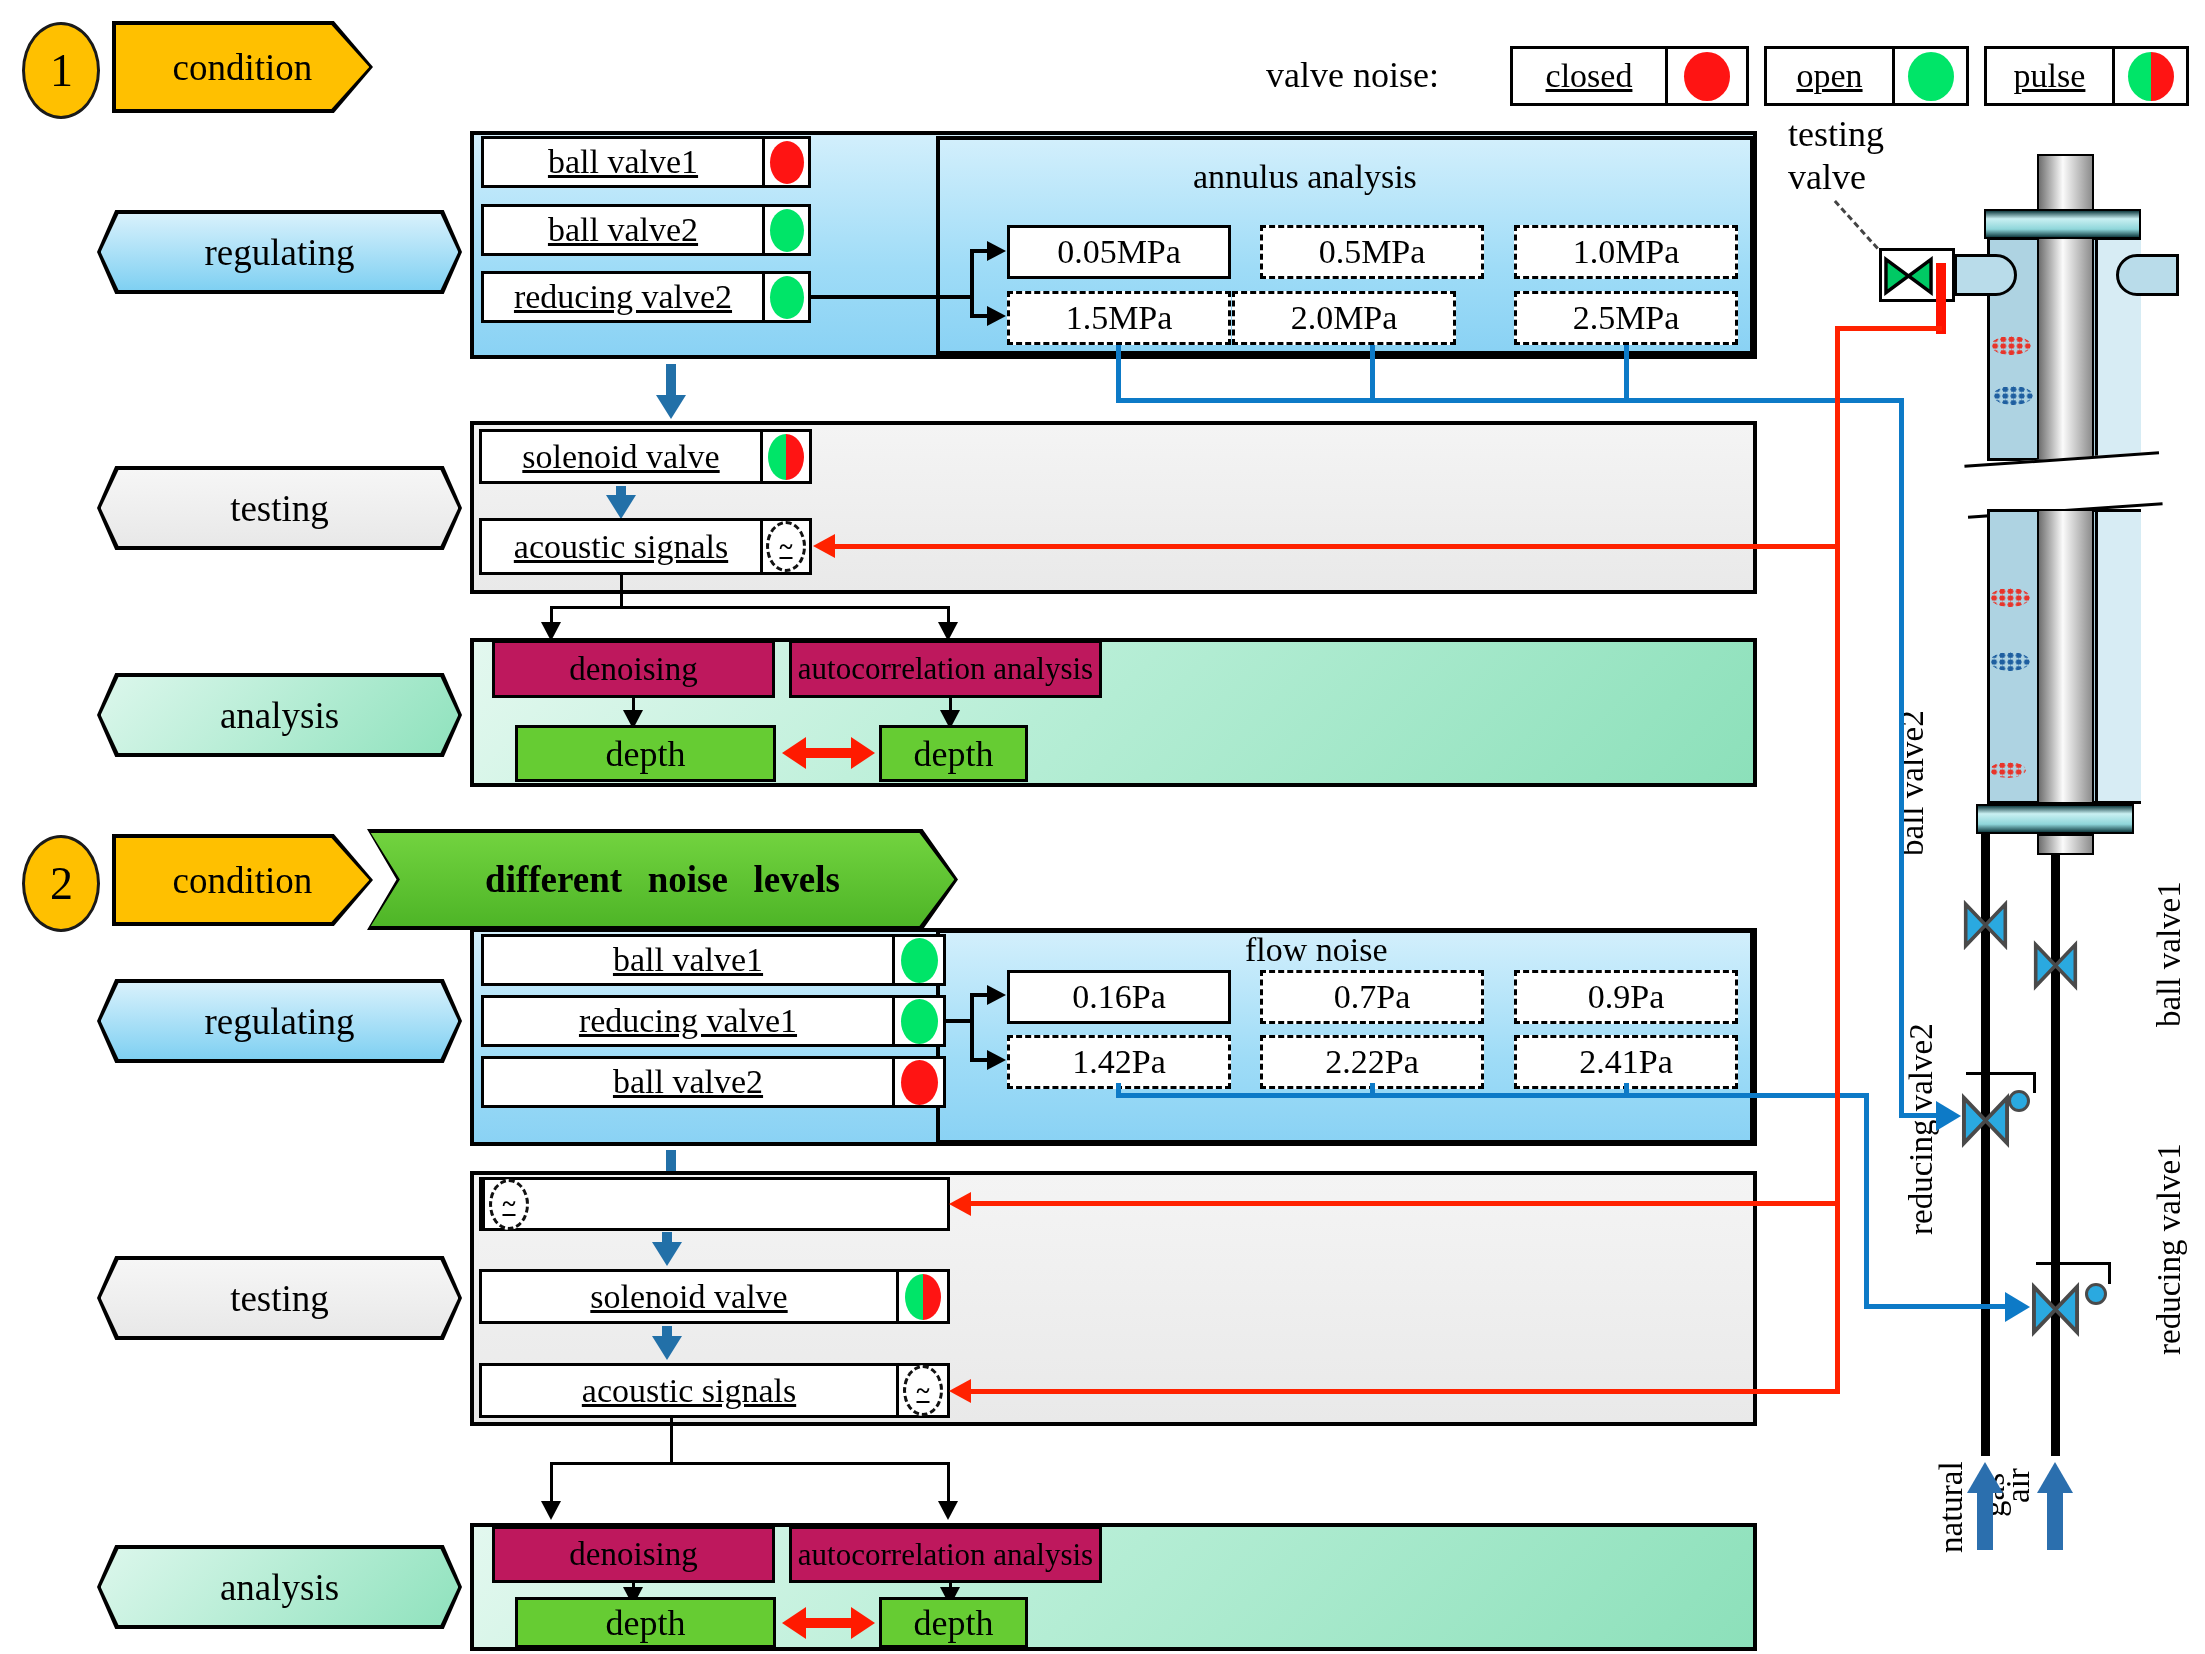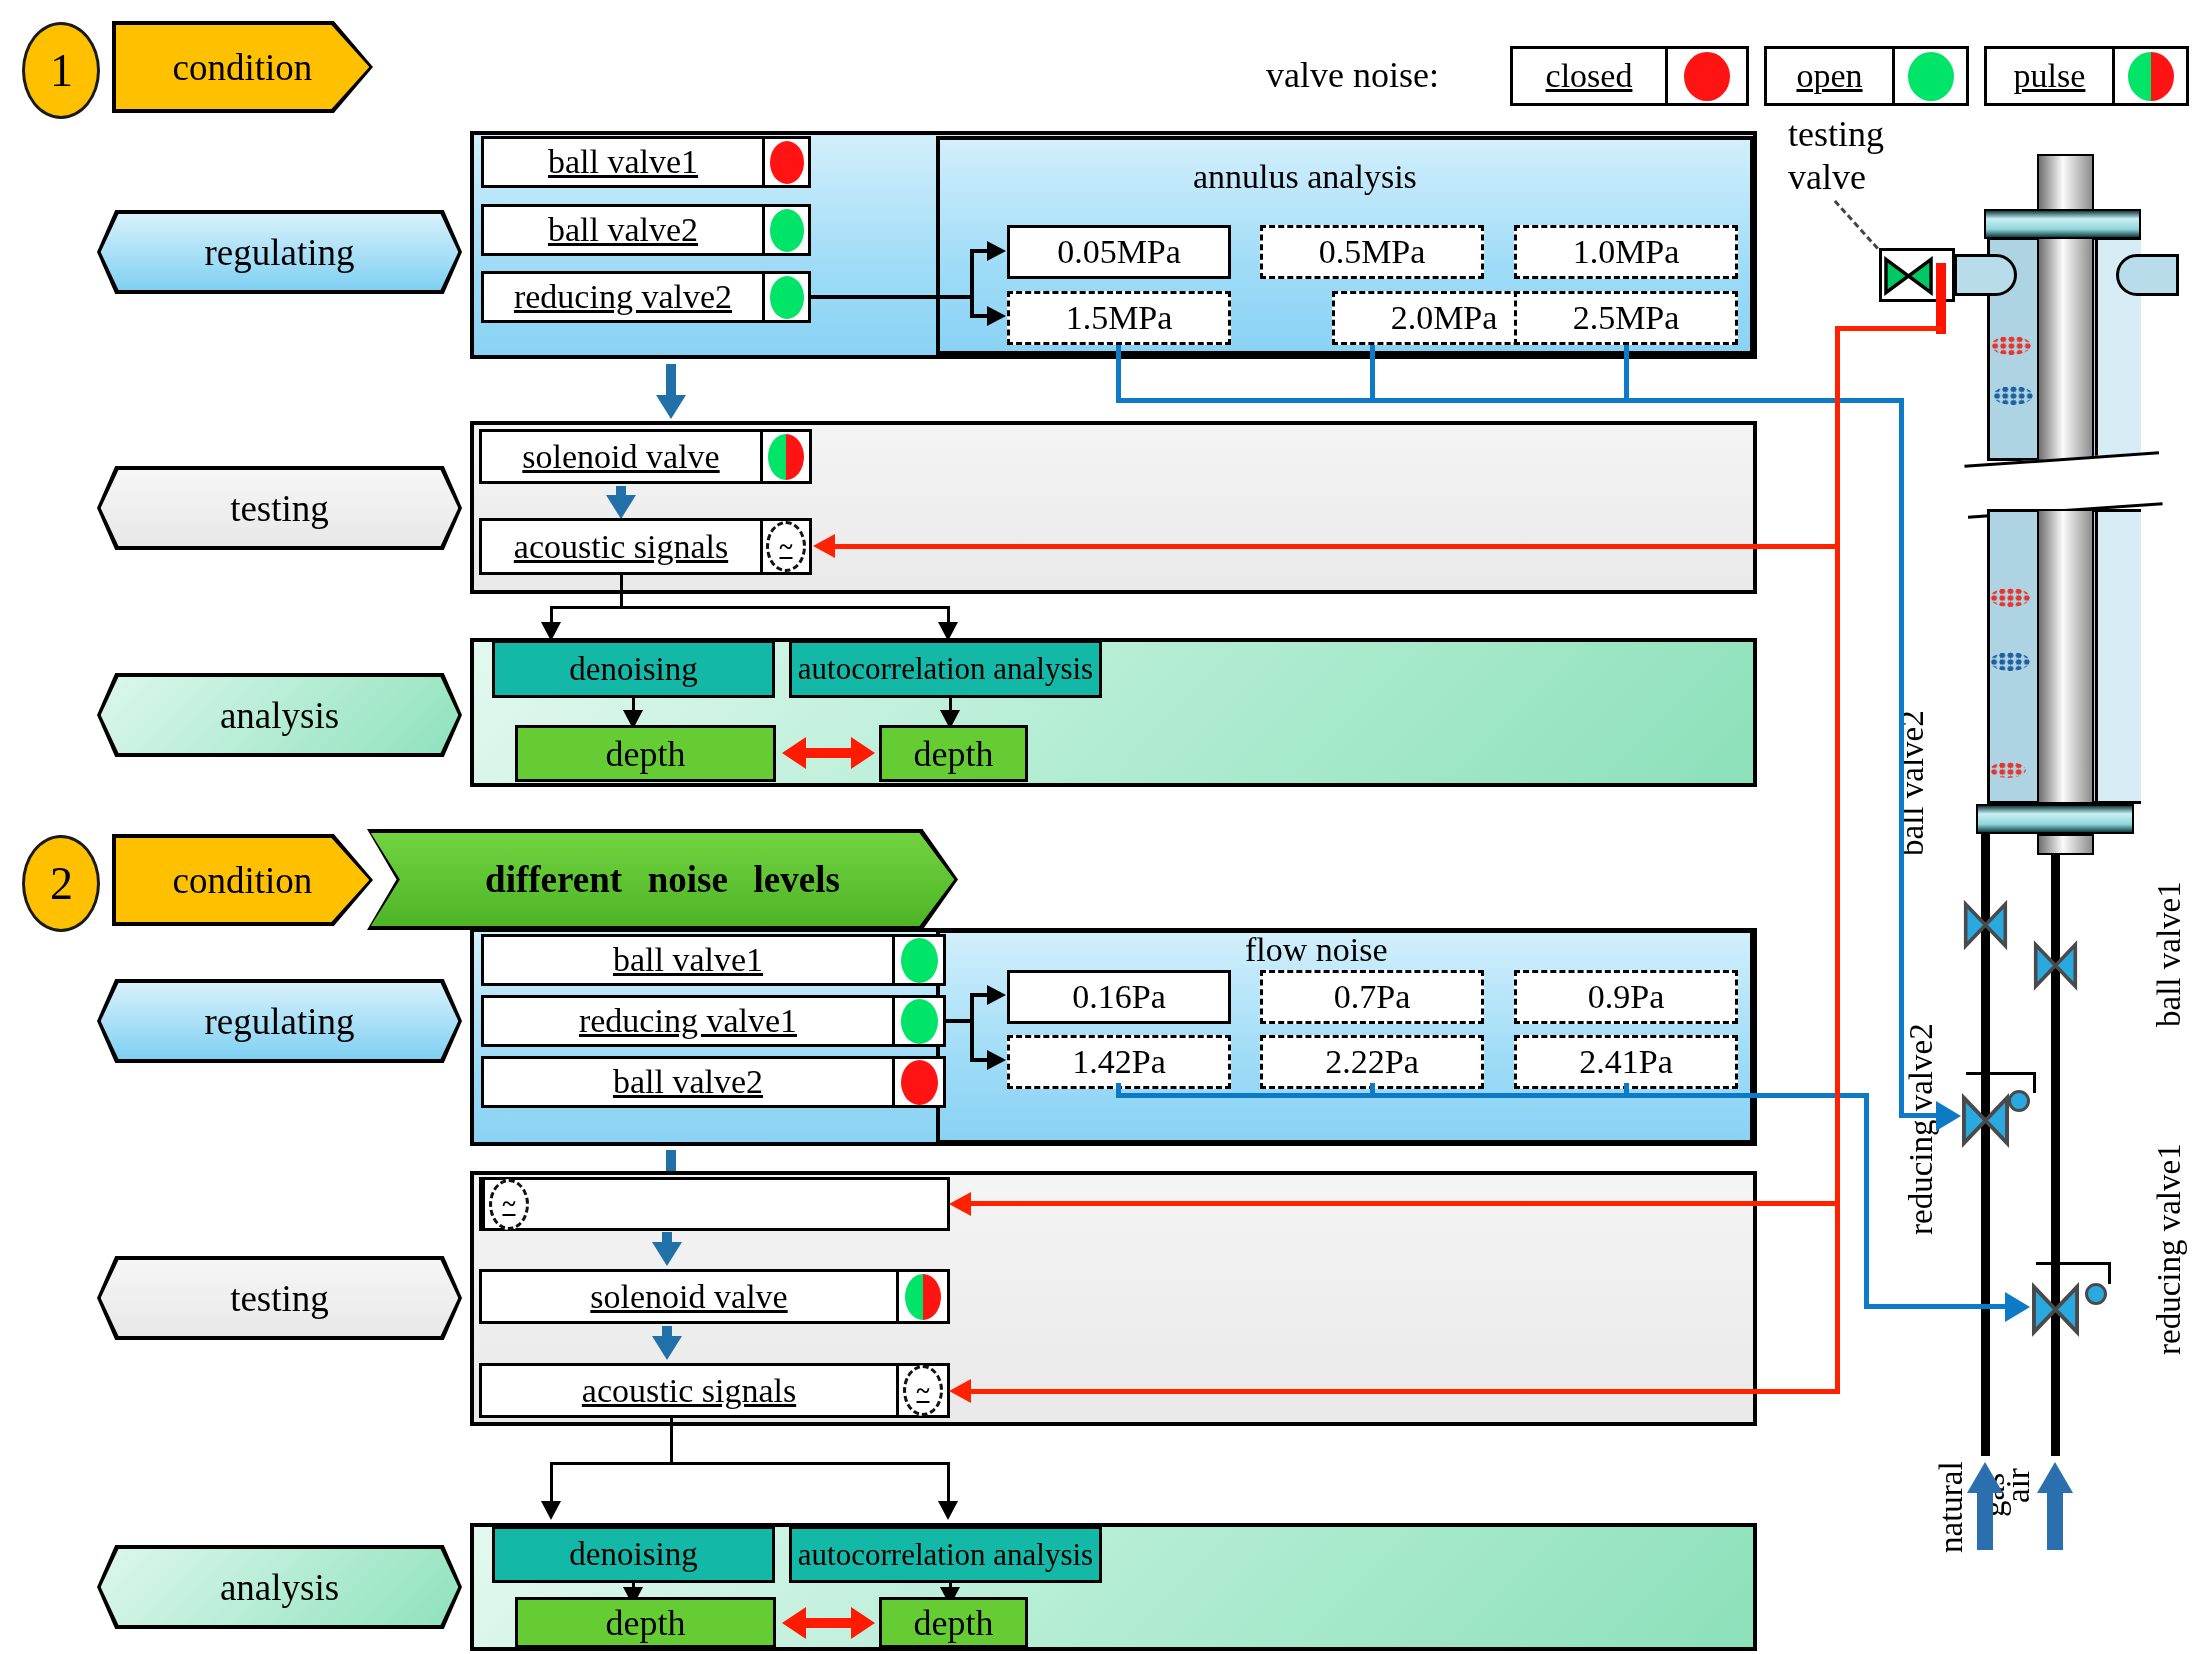--- a/index.html
+++ b/index.html
@@ -14,21 +14,21 @@
   .wrow{position:absolute;background:#fff;border:3.7px solid #000;box-sizing:border-box;display:flex;text-decoration:underline;}
   .wrow .lbl{flex:1;display:flex;align-items:center;justify-content:center;font-size:34px;white-space:nowrap;}
   .wrow .cell{border-left:3.7px solid #000;position:relative;display:flex;align-items:center;justify-content:center;}
   .status{border-radius:50%;}
   .sensor{border:3px dashed #111;border-radius:50%;background:#fff;display:flex;align-items:center;justify-content:center;font-size:25px;font-weight:bold;}
   .vbox{position:absolute;width:224px;height:54px;background:#fff;border:3.7px solid #000;box-sizing:border-box;
         display:flex;align-items:center;justify-content:center;font-size:34px;}
   .vbox.dashed{border-style:dashed;}
   .depth{position:absolute;background:#66cc33;border:3.7px solid #000;box-sizing:border-box;
          display:flex;align-items:center;justify-content:center;font-size:36px;}
-  .whitebox{position:absolute;background:#14b8a6;border:3.7px solid #000;box-sizing:border-box;
+  .whitebox{position:absolute;background:#be185d;border:3.7px solid #000;box-sizing:border-box;
             display:flex;align-items:center;justify-content:center;font-size:33px;white-space:nowrap;font-family:Liberation Serif, serif;}
   
   .shape{position:absolute;}
   .shape .bg,.shape .fg{position:absolute;}
   .shape .bg{inset:0;background:#000;}
   .shape .fg{inset:3.7px;display:flex;align-items:center;justify-content:center;font-size:37px;white-space:nowrap;}
   .pent .bg,.pent .fg{clip-path:polygon(0 0,85% 0,100% 50%,85% 100%,0 100%);}
   .banner .bg,.banner .fg{clip-path:polygon(0 0,94% 0,100% 50%,94% 100%,0 100%,5% 50%);}
   .hexa .bg,.hexa .fg{clip-path:polygon(5% 0,95% 0,100% 50%,95% 100%,5% 100%,0 50%);}
   .fg.orange{background:#ffc000;}
@@ -126,21 +126,21 @@
     <div class="lbl">reducing valve2</div>
     <div class="cell" style="width:43px;">
         <div class="status" style="width: 34px; height: 43px; background: rgb(0, 229, 104);"></div>
       </div>
   </div>
 
   <div class="vbox" style="left:1007px;top:225px;">0.05MPa</div>
   <div class="vbox dashed" style="left:1260px;top:225px;">0.5MPa</div>
   <div class="vbox dashed" style="left:1514px;top:225px;">1.0MPa</div>
   <div class="vbox dashed" style="left:1007px;top:291px;">1.5MPa</div>
-  <div class="vbox dashed" style="left:1332px;top:291px;">2.0MPa</div>
+  <div class="vbox dashed" style="left:1232px;top:291px;">2.0MPa</div>
   <div class="vbox dashed" style="left:1514px;top:291px;">2.5MPa</div>
 
   <div class="hline k" style="left:811px;top:295px;width:161px;height:3.7px;"></div>
   <div class="vline k" style="left:970px;top:249px;width:3.7px;height:69px;"></div>
   <div class="hline k" style="left:970px;top:249px;width:19.4px;height:3.7px;"></div>
   <div class="hline k" style="left:970px;top:314px;width:19.4px;height:3.7px;"></div>
   <div class="ah right-k" style="left:987px;top:241px;"></div>
   <div class="ah right-k" style="left:987px;top:306px;"></div>
 
   <div class="barrow" style="left:666px;top:364px;height:33px;"></div>

